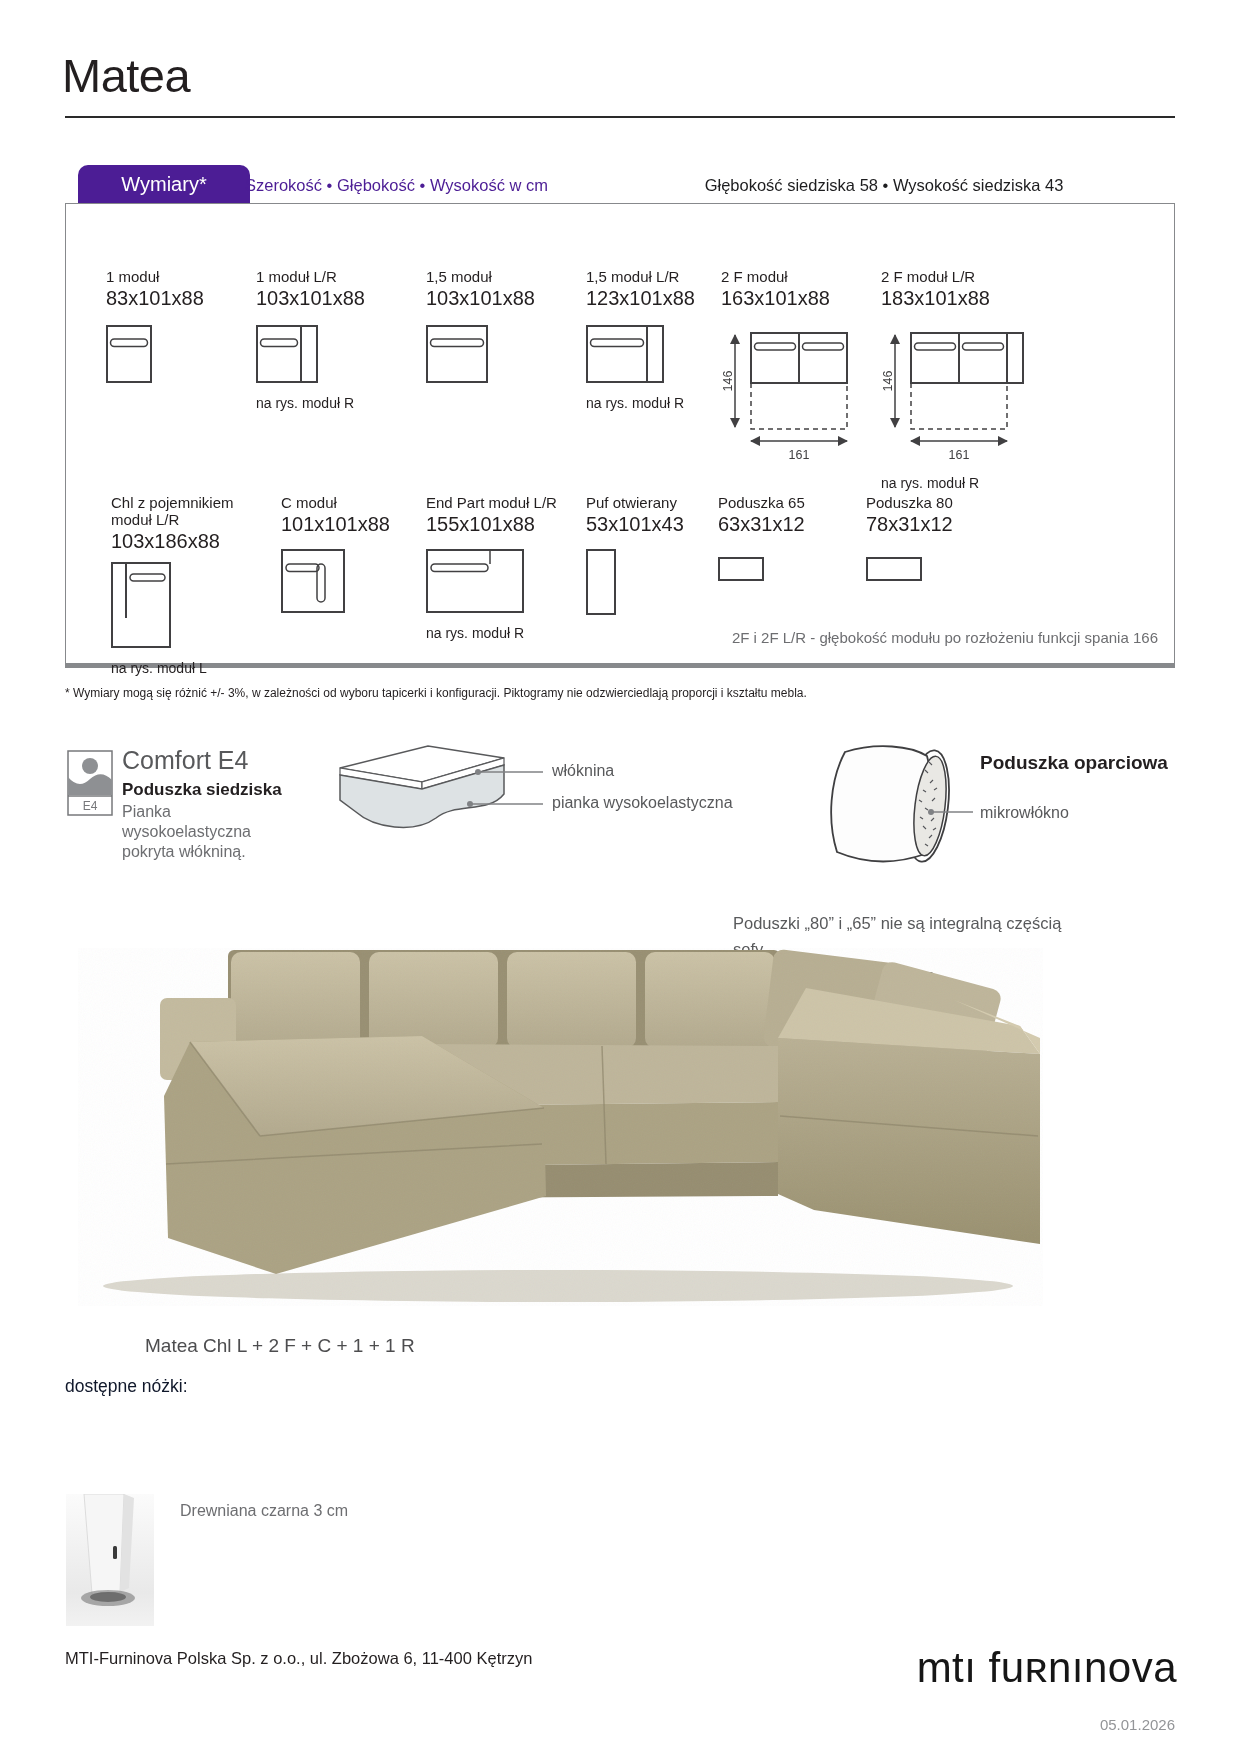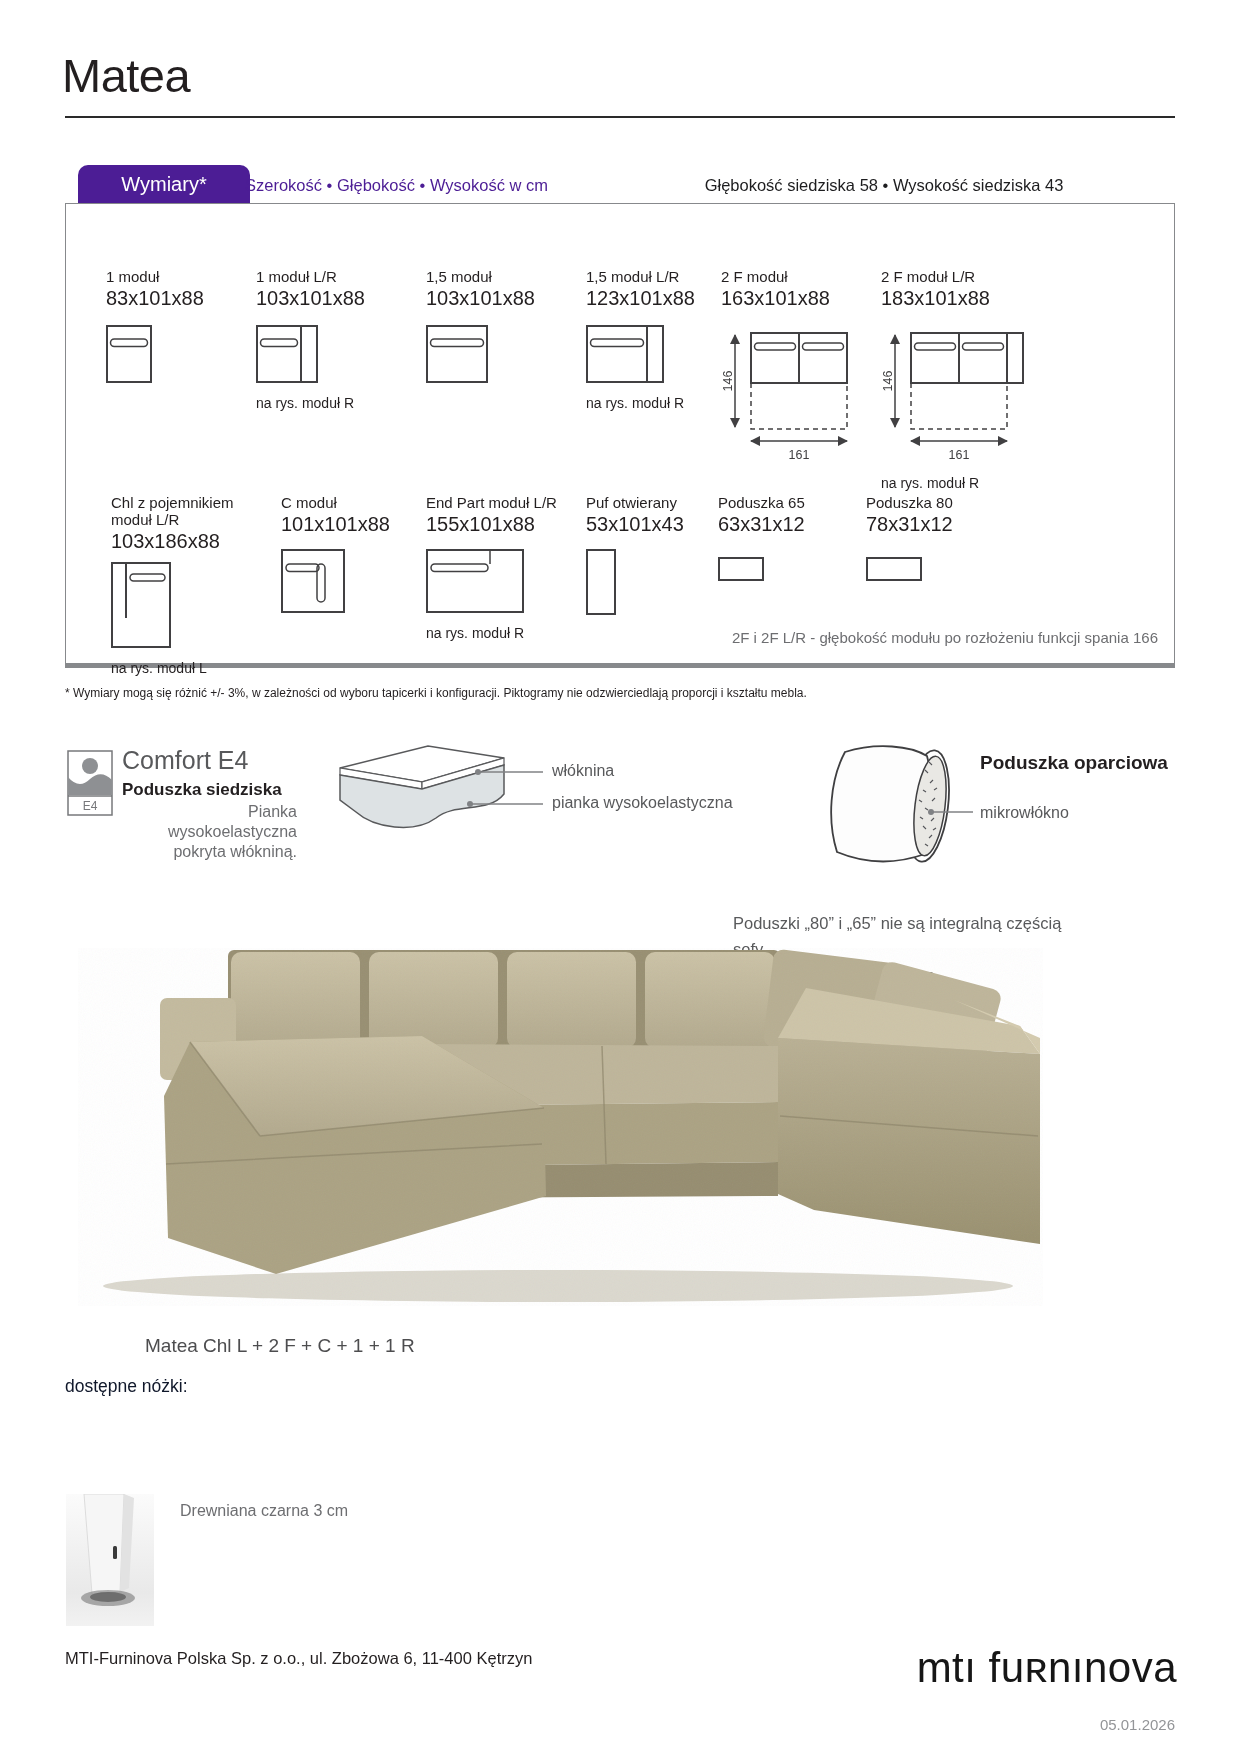--- a/index.html
+++ b/index.html
@@ -18,21 +18,21 @@
   .cell{position:absolute;width:160px;}
   .mod-name{font-size:15px;line-height:17px;color:#231f20;}
   .mod-size{font-size:20px;line-height:22px;color:#231f20;margin-top:2px;}
   .mod-icon{margin-top:16px;}
   .mod-note{font-size:14px;color:#231f20;margin-top:8px;}
   .bed-note{right:16px;top:425px;font-size:15px;color:#6d6e71;position:absolute;}
   .disclaimer{left:65px;top:686px;font-size:12px;color:#231f20;}
   
   .comfort-title{left:122px;top:746px;font-size:25px;color:#58595b;}
   .comfort-sub{left:122px;top:780px;font-size:17px;font-weight:bold;color:#231f20;text-align:center;}
-  .comfort-desc{left:122px;top:802px;width:175px;font-size:16px;line-height:20px;color:#6d6e71;text-align:right;}
+  .comfort-desc{left:122px;top:802px;width:175px;font-size:16px;line-height:20px;color:#6d6e71;}
   .callout-label{font-size:16px;color:#58595b;}
   .pillow-title{left:980px;top:752px;font-size:19px;font-weight:bold;color:#231f20;}
   .pillow-note{left:733px;top:910px;width:330px;font-size:16.5px;line-height:26px;color:#58595b;}
   .sofa-caption{left:145px;top:1335px;font-size:19px;color:#4d4d4f;}
   .legs-heading{left:65px;top:1376px;font-size:17.5px;color:#0f172a;}
   .leg-label{left:180px;top:1502px;font-size:16px;color:#6d6e71;}
   .company{left:65px;top:1644px;font-size:16.5px;line-height:28px;color:#231f20;}
   .logo{right:63px;top:1644px;font-size:42px;color:#161616;letter-spacing:0.5px;}
   .doc-date{right:65px;top:1716px;font-size:15px;color:#939598;}
   svg text{font-family:"Liberation Sans","DejaVu Sans",sans-serif;}

